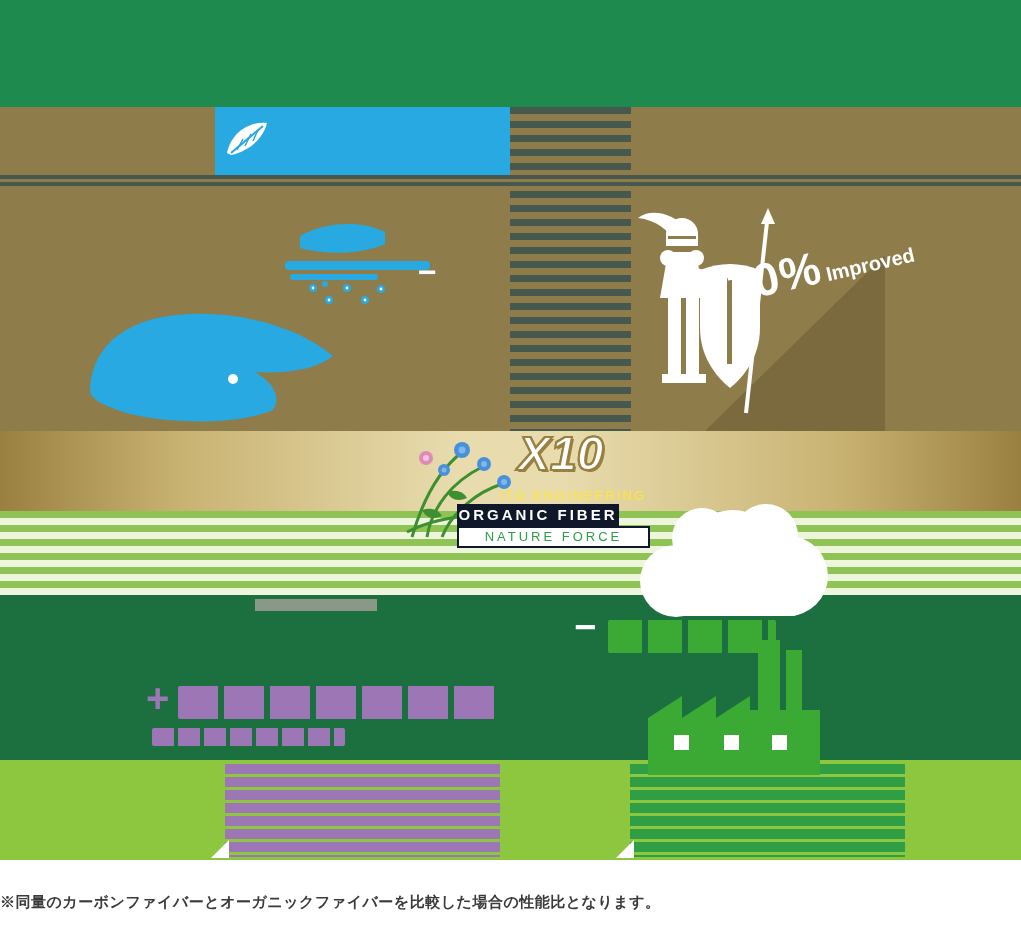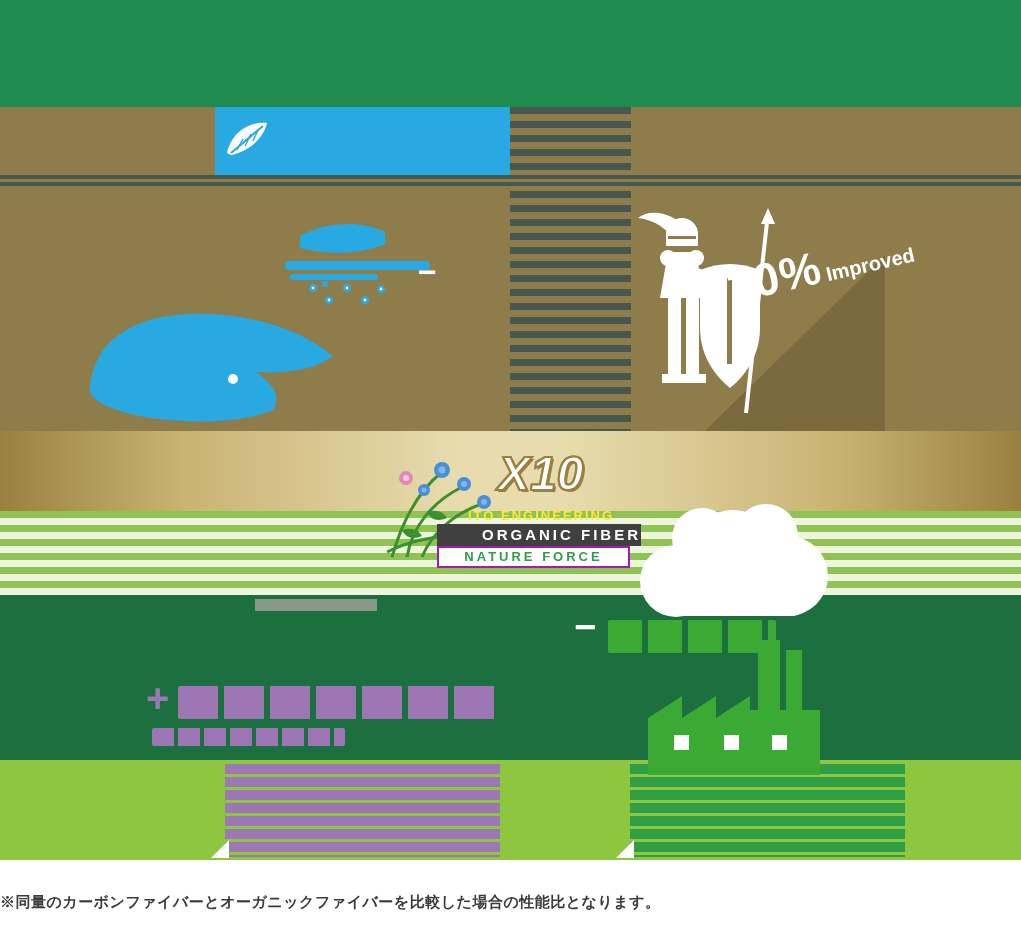--- a/index.html
+++ b/index.html
@@ -33,32 +33,32 @@
   .knight-shadow{left:705px;top:255px;width:180px;height:176px;background:#7b6a3e;z-index:2;
     clip-path:polygon(100% 0,100% 100%,0 100%);}
   .knight{left:628px;top:208px;width:165px;height:215px;z-index:3;}
   .strength-callout{left:703px;top:266px;z-index:4;color:#ffffff;white-space:nowrap;
     transform:rotate(-13deg);transform-origin:left top;display:flex;align-items:baseline;gap:4px;}
   .strength-plus{font-size:26px;font-weight:bold;}
   .strength-value{font-size:46px;font-weight:bold;letter-spacing:1px;}
   .strength-label{font-size:20px;font-weight:bold;}
 
   
-  .logo{left:372px;top:430px;width:268px;height:112px;z-index:6;margin-top:20px;}
+  .logo{left:392px;top:430px;width:268px;height:112px;z-index:6;}
   .logo-flowers{left:0;top:2px;width:140px;height:108px;}
   .logo-x10{left:126px;top:-2px;width:140px;font-size:48px;font-weight:bold;font-style:italic;color:#ffffff;
     -webkit-text-stroke:2px #9a8040;
     text-shadow:2px 2px 0 #9a8040,-1px -1px 0 #9a8040,1px -1px 0 #9a8040,-1px 1px 0 #9a8040;
     line-height:1.1;}
-  .logo-company{left:96px;top:58px;width:170px;text-align:left;color:#ffe833;font-weight:bold;
+  .logo-company{left:96px;top:58px;width:170px;text-align:center;color:#ffe833;font-weight:normal;
     font-size:13px;letter-spacing:2px;white-space:nowrap;}
-  .logo-product{left:65px;top:74px;width:204px;height:22px;background:#404040;color:#ffffff;
-    font-weight:bold;font-size:15px;letter-spacing:3px;text-align:right;line-height:22px;white-space:nowrap;}
-  .logo-series{left:65px;top:96px;width:189px;height:18px;background:#ffffff;border:2px solid #a21caf;
-    color:#2f9e45;font-weight:bold;font-size:13px;letter-spacing:3px;text-align:center;line-height:18px;white-space:nowrap;}
+  .logo-product{left:65px;top:74px;width:162px;height:22px;background:#0f172a;color:#ffffff;
+    font-weight:bold;font-size:15px;letter-spacing:3px;text-align:center;line-height:22px;white-space:nowrap;}
+  .logo-series{left:65px;top:96px;width:189px;height:18px;background:#ffffff;border:2px solid #0f172a;
+    color:#2f9e45;font-weight:normal;font-size:13px;letter-spacing:3px;text-align:center;line-height:18px;white-space:nowrap;}
 
   
   .co2-cloud{left:628px;top:486px;width:206px;height:140px;z-index:5;}
   .co2-cloud-text{left:0;top:46px;width:206px;text-align:center;color:#3aaa35;font-weight:bold;
     font-size:42px;letter-spacing:2px;line-height:1;z-index:6;}
   .co2-cloud-text sub{font-size:26px;}
   .emissions-minus{left:574px;top:608px;z-index:6;color:#ffffff;font-size:38px;font-weight:bold;line-height:1;}
   .emissions-text{left:608px;top:620px;width:168px;height:33px;z-index:6;border-radius:2px;
     background:repeating-linear-gradient(90deg,#3aaa35 0 34px,rgba(0,0,0,0) 34px 40px);}
   .factory{left:648px;top:640px;width:172px;height:135px;z-index:4;}

